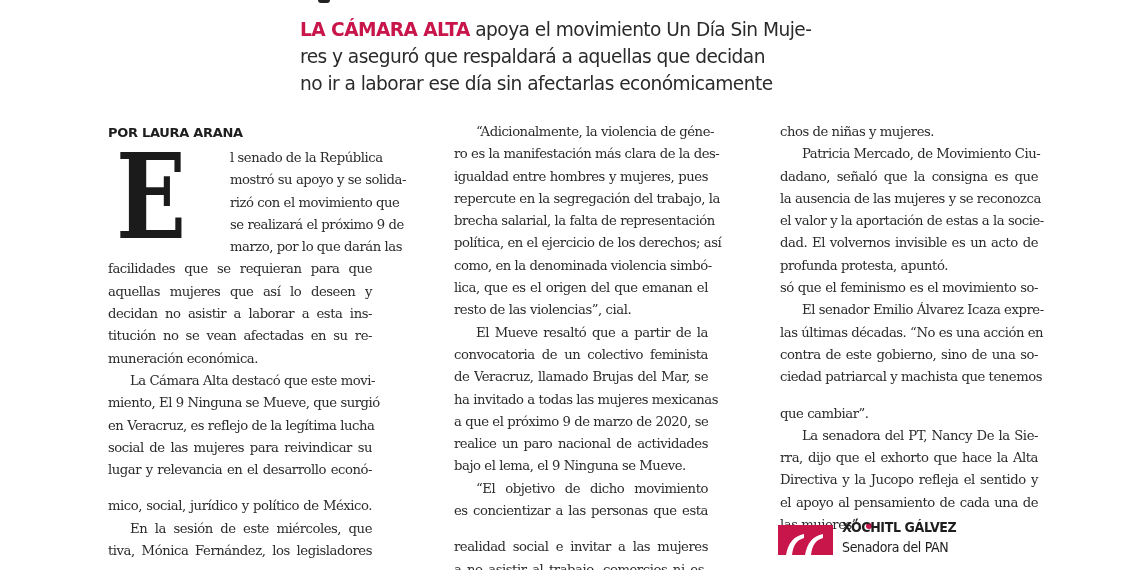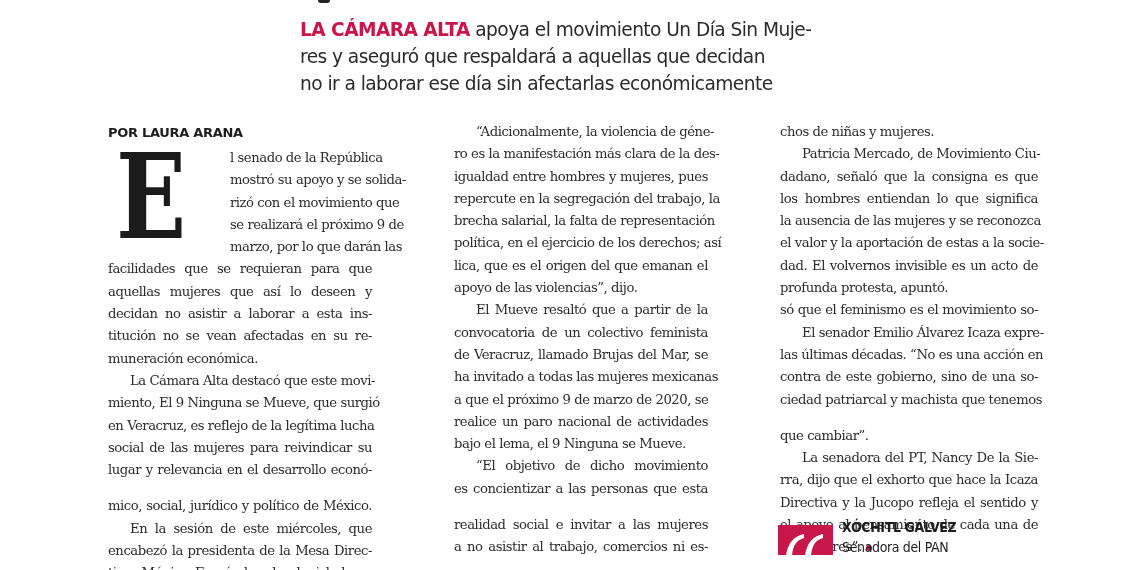--- a/index.html
+++ b/index.html
@@ -175,34 +175,34 @@
 
   <span class="ln indent">La Cámara Alta destacó que este movi-</span>
   <span class="ln">miento, El 9 Ninguna se Mueve, que surgió</span>
   <span class="ln">en Veracruz, es reflejo de la legítima lucha</span>
   <span class="ln">social de las mujeres para reivindicar su</span>
   <span class="ln">lugar y relevancia en el desarrollo econó-</span>
   <span class="gap"></span>
   <span class="ln">mico, social, jurídico y político de México.</span>
 
   <span class="ln indent">En la sesión de este miércoles, que</span>
-  <span class="ln">encabezó la presidenta de la Mesa Direc-</span>
   <span class="ln">tiva, Mónica Fernández, los legisladores</span>
 
 </div>
 
 <div class="col" id="col2">
   <span class="ln indent">“Adicionalmente, la violencia de géne-</span>
   <span class="ln">ro es la manifestación más clara de la des-</span>
   <span class="ln">igualdad entre hombres y mujeres, pues</span>
   <span class="ln">repercute en la segregación del trabajo, la</span>
   <span class="ln">brecha salarial, la falta de representación</span>
   <span class="ln">política, en el ejercicio de los derechos; así</span>
+  <span class="ln">como, en la denominada violencia simbó-</span>
   <span class="ln">lica, que es el origen del que emanan el</span>
-  <span class="ln last">apoyo de las violencias”, dijo.</span>
+  <span class="ln last">resto de las violencias”, cial.</span>
 
   <span class="ln indent">El Mueve resaltó que a partir de la</span>
   <span class="ln">convocatoria de un colectivo feminista</span>
   <span class="ln">de Veracruz, llamado Brujas del Mar, se</span>
   <span class="ln">ha invitado a todas las mujeres mexicanas</span>
   <span class="ln">a que el próximo 9 de marzo de 2020, se</span>
   <span class="ln">realice un paro nacional de actividades</span>
   <span class="ln last">bajo el lema, el 9 Ninguna se Mueve.</span>
 
   <span class="ln indent">“El objetivo de dicho movimiento</span>
@@ -211,36 +211,35 @@
   <span class="ln">realidad social e invitar a las mujeres</span>
   <span class="ln">a no asistir al trabajo, comercios ni es-</span>
 
 </div>
 
 <div class="col" id="col3">
   <span class="ln last">chos de niñas y mujeres.</span>
 
   <span class="ln indent">Patricia Mercado, de Movimiento Ciu-</span>
   <span class="ln">dadano, señaló que la consigna es que</span>
-  <span class="ln">los hombres entiendan lo que significa</span>
   <span class="ln">la ausencia de las mujeres y se reconozca</span>
   <span class="ln">el valor y la aportación de estas a la socie-</span>
   <span class="ln">dad. El volvernos invisible es un acto de</span>
   <span class="ln last">profunda protesta, apuntó.</span>
 
   <span class="ln">só que el feminismo es el movimiento so-</span>
   <span class="ln indent">El senador Emilio Álvarez Icaza expre-</span>
   <span class="ln">las últimas décadas. “No es una acción en</span>
   <span class="ln">contra de este gobierno, sino de una so-</span>
   <span class="ln">ciedad patriarcal y machista que tenemos</span>
   <span class="gap"></span>
   <span class="ln last">que cambiar”.</span>
 
   <span class="ln indent">La senadora del PT, Nancy De la Sie-</span>
-  <span class="ln">rra, dijo que el exhorto que hace la Icaza</span>
+  <span class="ln">rra, dijo que el exhorto que hace la Alta</span>
   <span class="ln">Directiva y la Jucopo refleja el sentido y</span>
   <span class="ln">el apoyo al pensamiento de cada una de</span>
   <span class="ln last"><span>las mujeres”.</span><span class="endmark"></span></span>
 </div>
 
 <div class="quote-attrib">
   <div class="quote-box">
     <svg width="55" height="30" viewBox="0 0 55 30">
       <path d="M8 30 C10 18 16 11 26 9 L26 13 C19 15 15 20 14 30 Z" fill="#ffffff"></path>
       <path d="M27 30 C29 18 35 11 45 9 L45 13 C38 15 34 20 33 30 Z" fill="#ffffff"></path>

